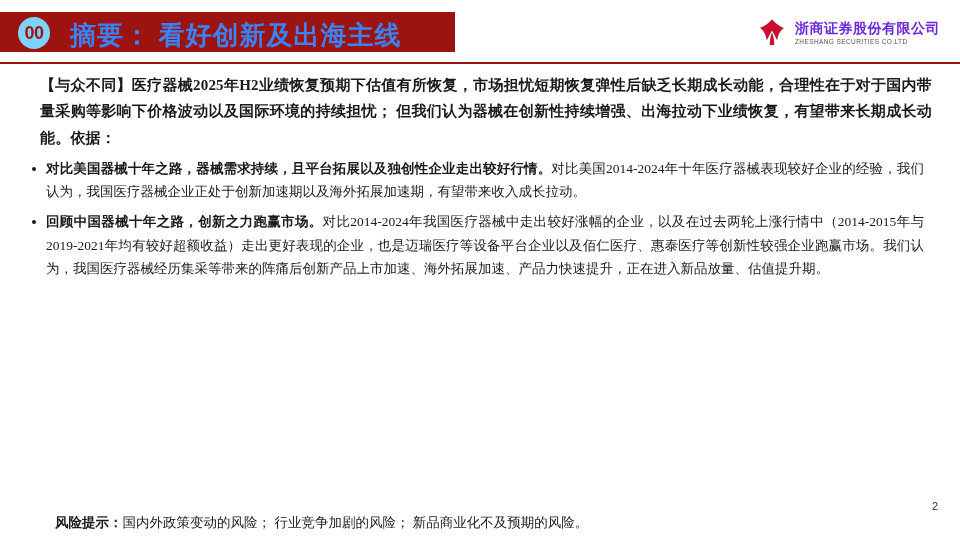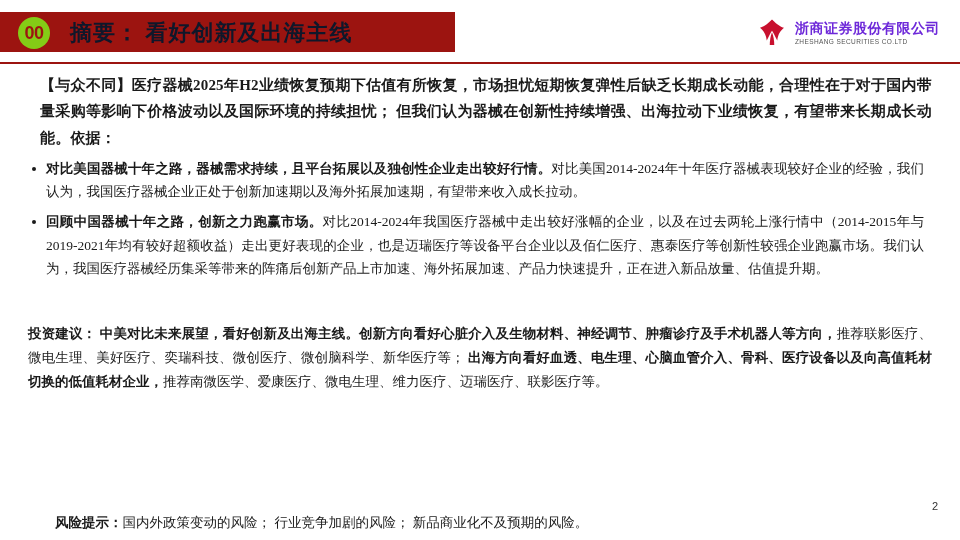--- a/index.html
+++ b/index.html
@@ -38,36 +38,36 @@
     height: 40px;
     background: #9c1410;
   }
   .header-badge {
     position: absolute;
     left: 18px;
     top: 17px;
     width: 32px;
     height: 32px;
     border-radius: 50%;
-    background: #84cc16;
+    background: #7dd3fc;
     color: #9c1410;
     font-family: "Liberation Sans", sans-serif;
     font-weight: bold;
     font-size: 18px;
     line-height: 32px;
     text-align: center;
     letter-spacing: -0.5px;
   }
   .header-title {
     position: absolute;
     left: 70px;
     top: 18px;
-    font-size: 22px;
+    font-size: 26px;
     font-weight: bold;
-    color: #0f172a;
+    color: #3b82f6;
     letter-spacing: 1px;
     white-space: nowrap;
   }
   .header-rule {
     position: absolute;
     left: 0;
     top: 62px;
     width: 960px;
     height: 2px;
     background: #9c1410;
@@ -206,21 +206,20 @@
 
     <p class="para"><span class="b">【与众不同】</span><span class="b">医疗器械2025年H2业绩恢复预期下估值有所恢复，市场担忧短期恢复弹性后缺乏长期成长动能，合理性在于对于国内带量采购等影响下价格波动以及国际环境的持续担忧； 但我们认为器械在创新性持续增强、出海拉动下业绩恢复，有望带来长期成长动能。依据：</span></p>
 
     <ul class="bullets">
       <li><span class="b">对比美国器械十年之路，器械需求持续，且平台拓展以及独创性企业走出较好行情。</span><span>对比美国2014-2024年十年医疗器械表现较好企业的经验，我们认为，我国医疗器械企业正处于创新加速期以及海外拓展加速期，有望带来收入成长拉动。</span></li>
       <li><span class="b">回顾中国器械十年之路，创新之力跑赢市场。</span><span>对比2014-2024年我国医疗器械中走出较好涨幅的企业，以及在过去两轮上涨行情中（2014-2015年与2019-2021年均有较好超额收益）走出更好表现的企业，也是迈瑞医疗等设备平台企业以及佰仁医疗、惠泰医疗等创新性较强企业跑赢市场。我们认为，我国医疗器械经历集采等带来的阵痛后创新产品上市加速、海外拓展加速、产品力快速提升，正在进入新品放量、估值提升期。</span></li>
     </ul>
 
     <div class="block-gap"></div>
 
-    <p class="para-invest"><span class="b">投资建议：</span><span class="b"> 中美对比未来展望，看好创新及出海主线。创新方向看好心脏介入及生物材料、神经调节、肿瘤诊疗及手术机器人等方向，</span><span>推荐联影医疗、微电生理、美好医疗、奕瑞科技、微创医疗、微创脑科学、新华医疗等；</span><span class="b"> 出海方向看好血透、电生理、心脑血管介入、骨科、医疗设备以及向高值耗材切换的低值耗材企业，</span><span>推荐南微医学、爱康医疗、微电生理、维力医疗、迈瑞医疗、联影医疗等。</span></p>
 
   </div>
 
   <div class="risk-block">
     <p class="para-risk"><span class="b">风险提示：</span><span>国内外政策变动的风险； 行业竞争加剧的风险； 新品商业化不及预期的风险。</span></p>
   </div>
 
   <div class="page-number">2</div>
 
 </div>

